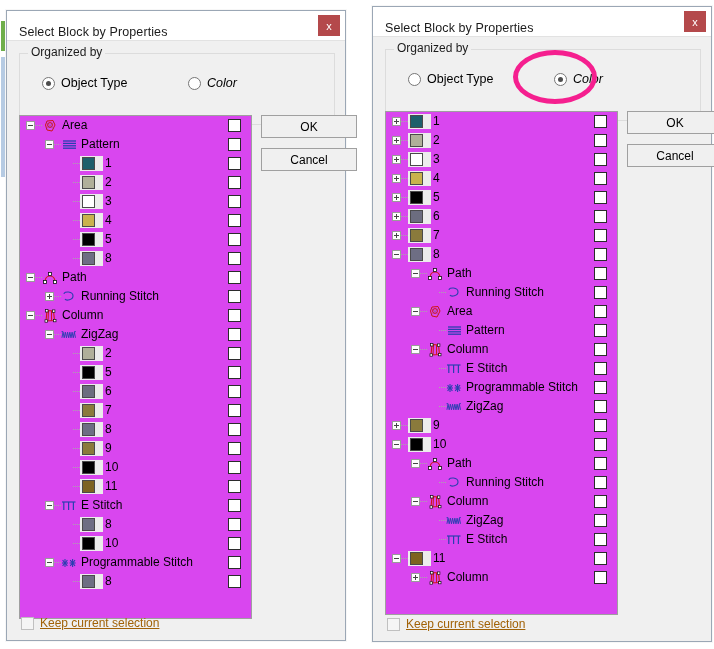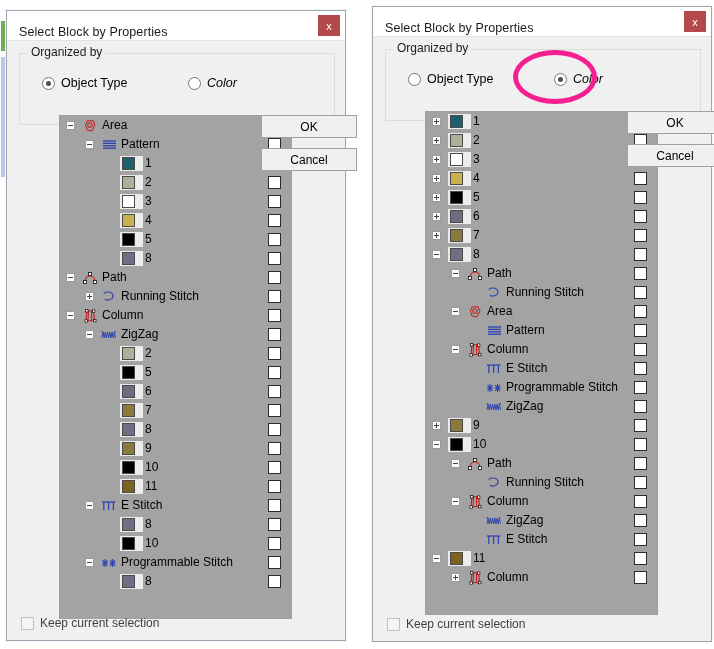--- a/index.html
+++ b/index.html
@@ -101,24 +101,23 @@
     position: absolute; left: 3px; top: 3px;
     width: 5px; height: 5px; border-radius: 50%;
     background: #4d4d4d;
   }
 
   
   .tree-panel {
     position: absolute;
     left: 12px;
     width: 233px;
-    background: #a3a3a3;
+    background: #d946ef;
     border: 1px solid #9f9f9f;
     overflow: hidden;
-    margin-left: 40px;
   }
   .dialog.left  .tree-panel { top: 104px; height: 504px; }
   .dialog.right .tree-panel { top: 104px; height: 504px; }
 
   .tree-row {
     position: relative;
     height: 19px;
     display: flex;
     align-items: center;
     white-space: nowrap;
@@ -215,21 +214,22 @@
   }
   .keep-box {
     width: 13px; height: 13px;
     border: 1px solid #c0c0c0;
     background: #f5f5f5;
     margin-right: 6px;
     flex:0 0 auto;
   }
   .keep-label {
     font-size: 12px;
-    color: #404040;
+    color: #a16207;
+    text-decoration: underline;
   }
 
   
   .annot-ellipse {
     position: absolute;
     left: 513px; top: 50px;
     width: 84px; height: 54px;
     border: 5px solid #f51f8f;
     border-radius: 50%;
     pointer-events: none;

